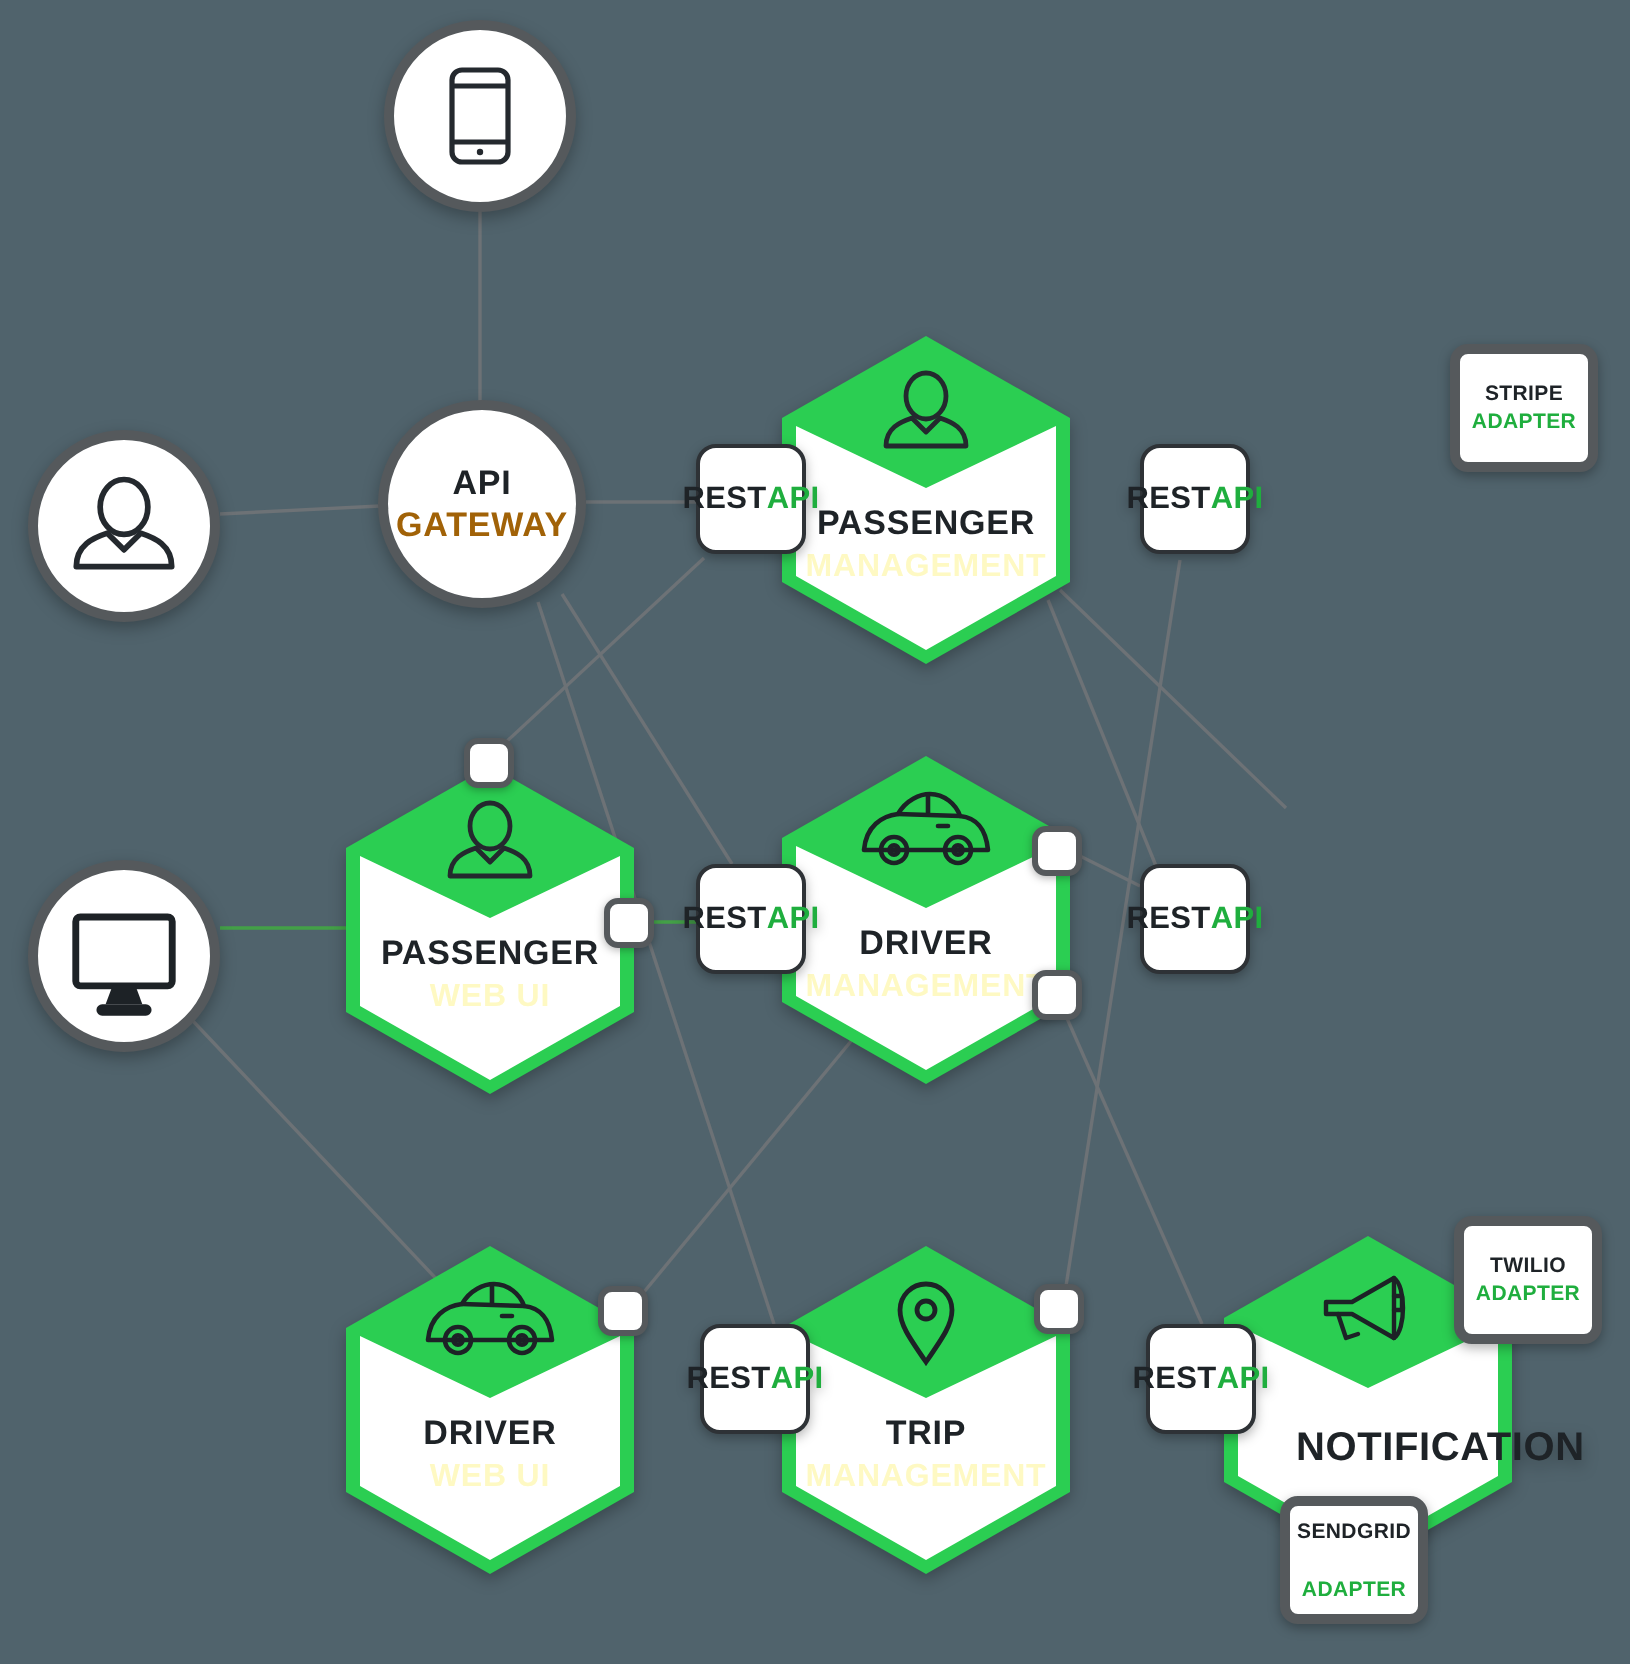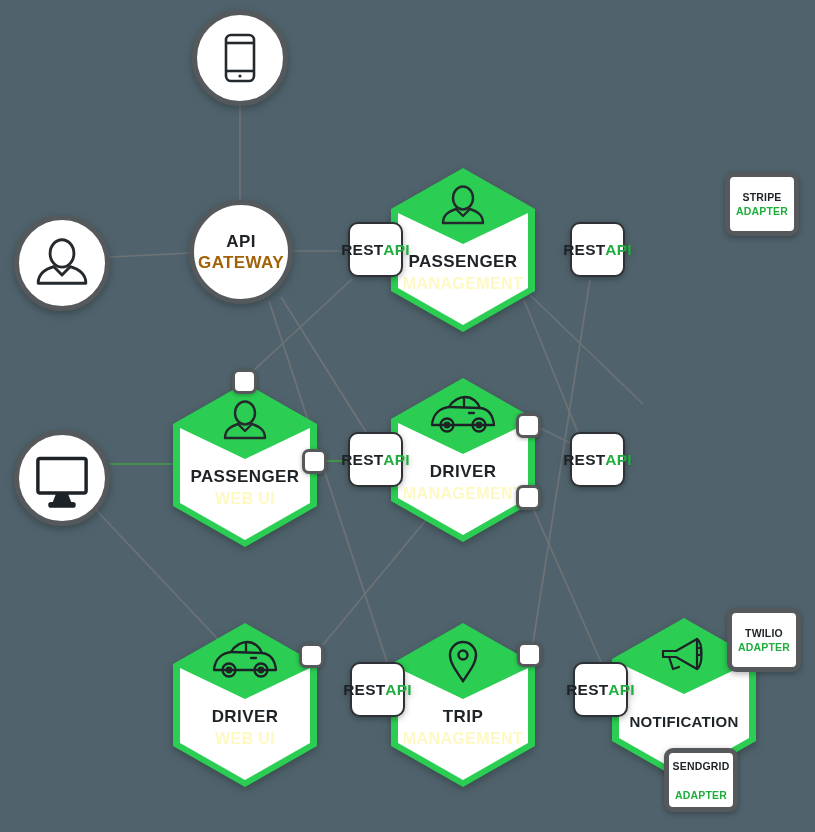--- a/index.html
+++ b/index.html
@@ -22,21 +22,21 @@
   
   .hex{width:144px;height:164px;z-index:2;}
   .hex svg{position:absolute;left:0;top:0;}
   .hex-l1,.hex-l2,.hex-solo{
     position:absolute;width:100%;text-align:center;font-weight:bold;
     color:#1e2327;font-size:17px;letter-spacing:.4px;z-index:3;
   }
   .hex-l1{top:84px;}
   .hex-l2{top:107px;color:#fef9c3;font-size:16px;}
   .hex-solo{top:95px;}
-  .tight{font-size:15px;letter-spacing:.3px;}
+  .tight{font-size:20px;letter-spacing:.3px;margin-left:36px;}
   
   .rest{
     position:absolute;width:51px;height:51px;background:#fff;
     border:2.5px solid #2e3236;border-radius:10px;z-index:4;
     display:flex;flex-direction:row;align-items:center;justify-content:center;
     font-weight:bold;font-size:15.5px;line-height:19px;letter-spacing:.2px;
     filter:drop-shadow(0 2px 3px rgba(0,0,0,.3));
   }
   .rest .d{color:#1e2327;}
   .rest .g{color:#1fae3e;}
@@ -255,21 +255,21 @@
   </div>
 
   <div class="adapter" style="left:725px;top:172px;align-items:center;">
     <span class="d">STRIPE</span>
     <span class="g">ADAPTER</span>
   </div>
   <div class="adapter" style="left:727px;top:608px;">
     <span class="d">TWILIO</span>
     <span class="g">ADAPTER</span>
   </div>
-  <div class="adapter" style="left:664px;top:748px;gap:15px;">
+  <div class="adapter" style="left:640px;top:748px;gap:15px;">
     <span class="d">SENDGRID</span>
     <span class="g">ADAPTER</span>
   </div>
 
   <div class="port" style="left:232px;top:369px;"></div>
   <div class="port" style="left:302px;top:449px;"></div>
   <div class="port" style="left:516px;top:413px;"></div>
   <div class="port" style="left:516px;top:485px;"></div>
   <div class="port" style="left:299px;top:643px;"></div>
   <div class="port" style="left:517px;top:642px;"></div>

